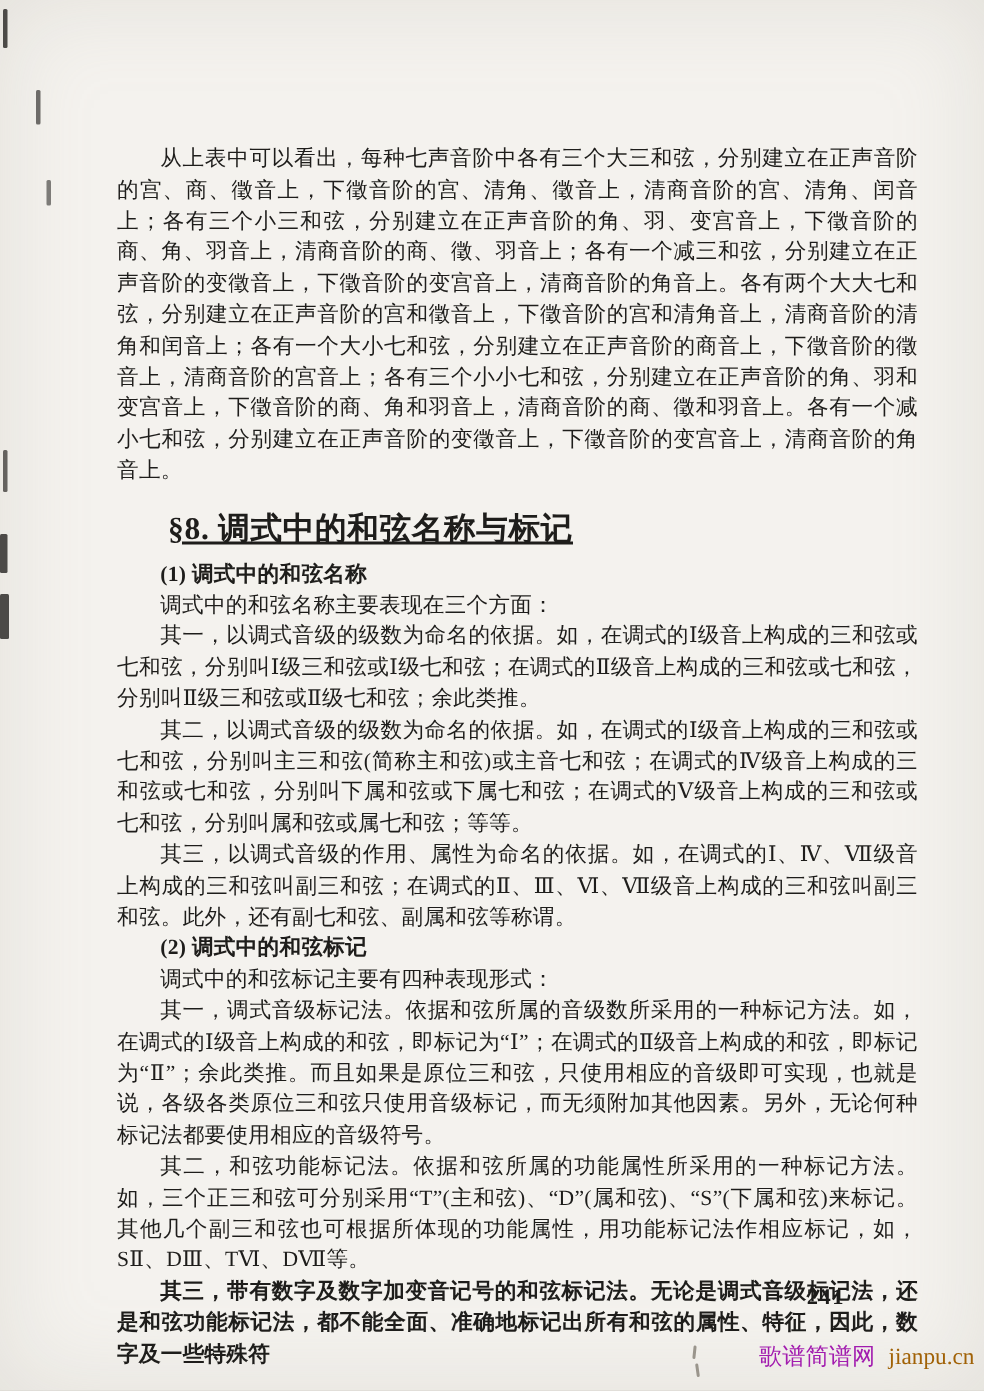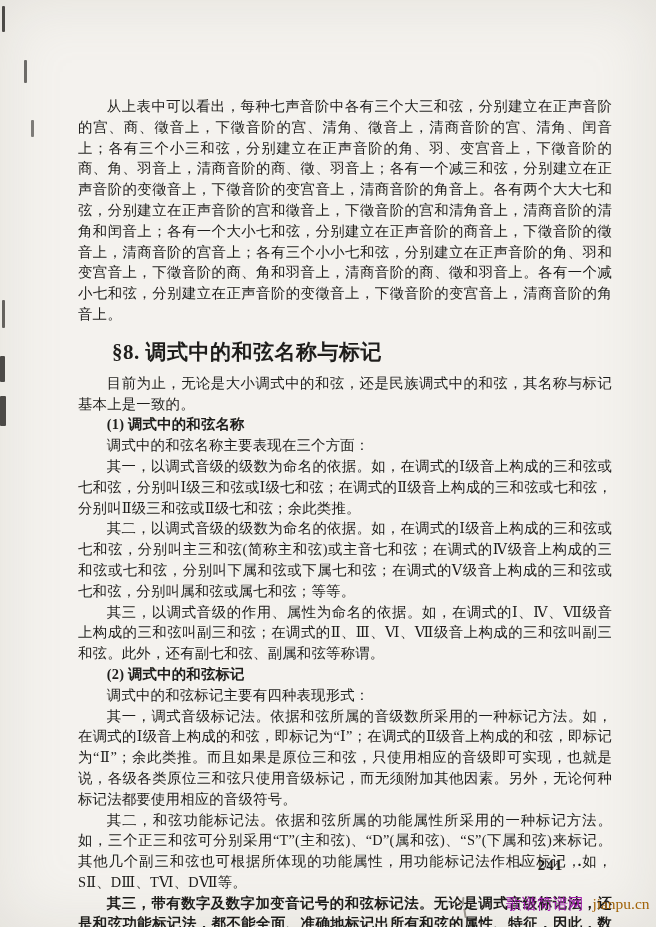--- a/index.html
+++ b/index.html
@@ -22,20 +22,21 @@
     margin-top:20px;
   }
   .para{margin:0;text-indent:2em;}
   .section-title{
     font-weight:bold;
     font-size:21px;
     line-height:28px;
     margin:13px 0 7px 0;
     text-indent:34px;
     letter-spacing:0.5px;
+    text-decoration:underline;
   }
   .subhead{
     font-weight:bold;
     text-indent:2em;
     margin:0;
   }
   .bold-para{font-weight:bold;}
   .page-number{
     position:absolute;
     top:857px;left:518px;
@@ -73,21 +74,20 @@
   <div class="bind m1"></div>
   <div class="bind m2"></div>
   <div class="bind m3"></div>
   <div class="bind m4"></div>
   <div class="bind m5"></div>
   <div class="bind m6"></div>
 
   <div class="textcol">
     <p class="para">从上表中可以看出，每种七声音阶中各有三个大三和弦，分别建立在正声音阶的宫、商、徵音上，下徵音阶的宫、清角、徵音上，清商音阶的宫、清角、闰音上；各有三个小三和弦，分别建立在正声音阶的角、羽、变宫音上，下徵音阶的商、角、羽音上，清商音阶的商、徵、羽音上；各有一个减三和弦，分别建立在正声音阶的变徵音上，下徵音阶的变宫音上，清商音阶的角音上。各有两个大大七和弦，分别建立在正声音阶的宫和徵音上，下徵音阶的宫和清角音上，清商音阶的清角和闰音上；各有一个大小七和弦，分别建立在正声音阶的商音上，下徵音阶的徵音上，清商音阶的宫音上；各有三个小小七和弦，分别建立在正声音阶的角、羽和变宫音上，下徵音阶的商、角和羽音上，清商音阶的商、徵和羽音上。各有一个减小七和弦，分别建立在正声音阶的变徵音上，下徵音阶的变宫音上，清商音阶的角音上。</p>
     <h2 class="section-title">§8. 调式中的和弦名称与标记</h2>
-    <p class="para">目前为止，无论是大小调式中的和弦，还是民族调式中的和弦，其名称与标记基本上是一致的。</p>
     <p class="subhead">(1) 调式中的和弦名称</p>
     <p class="para">调式中的和弦名称主要表现在三个方面：</p>
     <p class="para">其一，以调式音级的级数为命名的依据。如，在调式的Ⅰ级音上构成的三和弦或七和弦，分别叫Ⅰ级三和弦或Ⅰ级七和弦；在调式的Ⅱ级音上构成的三和弦或七和弦，分别叫Ⅱ级三和弦或Ⅱ级七和弦；余此类推。</p>
     <p class="para">其二，以调式音级的级数为命名的依据。如，在调式的Ⅰ级音上构成的三和弦或七和弦，分别叫主三和弦(简称主和弦)或主音七和弦；在调式的Ⅳ级音上构成的三和弦或七和弦，分别叫下属和弦或下属七和弦；在调式的Ⅴ级音上构成的三和弦或七和弦，分别叫属和弦或属七和弦；等等。</p>
     <p class="para">其三，以调式音级的作用、属性为命名的依据。如，在调式的Ⅰ、Ⅳ、Ⅶ级音上构成的三和弦叫副三和弦；在调式的Ⅱ、Ⅲ、Ⅵ、Ⅶ级音上构成的三和弦叫副三和弦。此外，还有副七和弦、副属和弦等称谓。</p>
     <p class="subhead">(2) 调式中的和弦标记</p>
     <p class="para">调式中的和弦标记主要有四种表现形式：</p>
     <p class="para">其一，调式音级标记法。依据和弦所属的音级数所采用的一种标记方法。如，在调式的Ⅰ级音上构成的和弦，即标记为“Ⅰ”；在调式的Ⅱ级音上构成的和弦，即标记为“Ⅱ”；余此类推。而且如果是原位三和弦，只使用相应的音级即可实现，也就是说，各级各类原位三和弦只使用音级标记，而无须附加其他因素。另外，无论何种标记法都要使用相应的音级符号。</p>
     <p class="para">其二，和弦功能标记法。依据和弦所属的功能属性所采用的一种标记方法。如，三个正三和弦可分别采用“T”(主和弦)、“D”(属和弦)、“S”(下属和弦)来标记。其他几个副三和弦也可根据所体现的功能属性，用功能标记法作相应标记，如，SⅡ、DⅢ、TⅥ、DⅦ等。</p>
     <p class="para bold-para">其三，带有数字及数字加变音记号的和弦标记法。无论是调式音级标记法，还是和弦功能标记法，都不能全面、准确地标记出所有和弦的属性、特征，因此，数字及一些特殊符</p>

